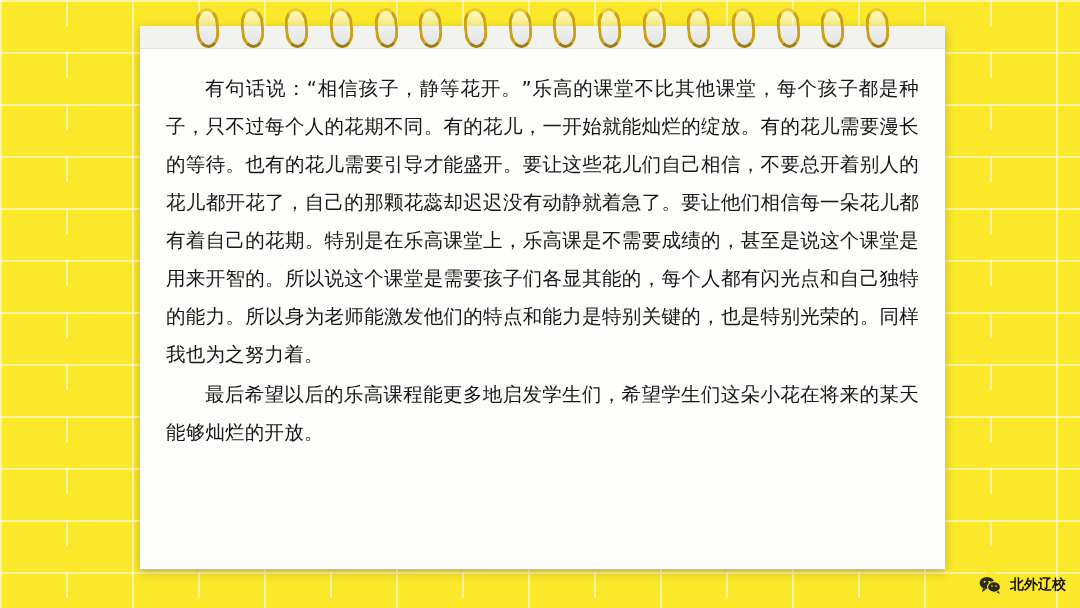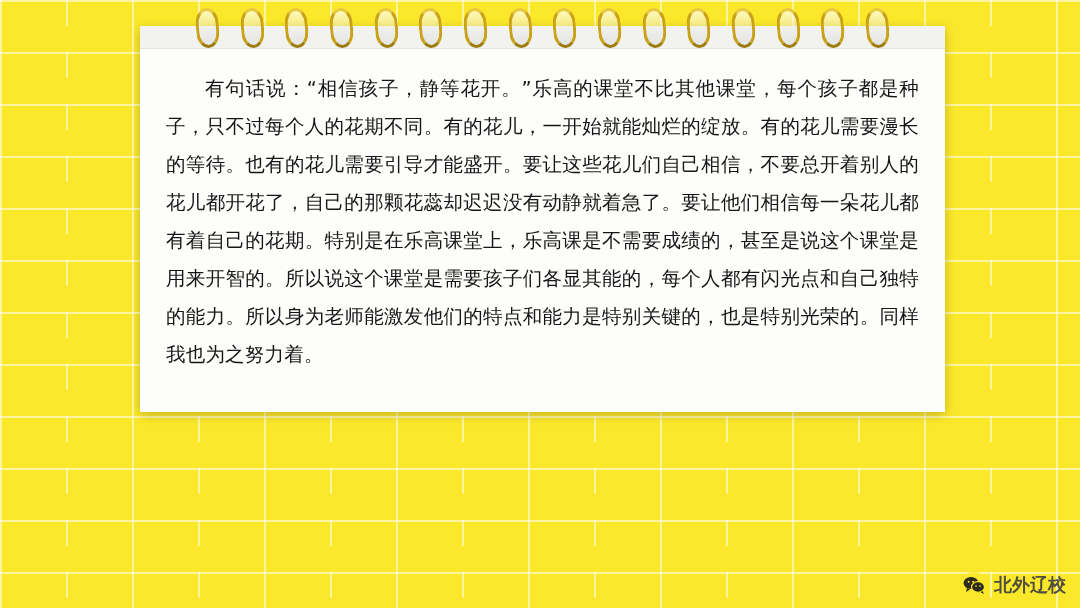--- a/index.html
+++ b/index.html
@@ -40,21 +40,21 @@
     -webkit-mask-image: repeating-linear-gradient(to bottom, #000 0 26px, transparent 26px 52px);
     mask-image: repeating-linear-gradient(to bottom, #000 0 26px, transparent 26px 52px);
   }
 
   
   #notebook {
     position: absolute;
     left: 140px;
     top: 26px;
     width: 805px;
-    height: 386px;
+    height: 543px;
     background: #fdfdfb;
     box-shadow: 0 3px 10px rgba(0,0,0,0.22);
   }
   #notebook-top-edge {
     position: absolute;
     left: 0;
     top: 0;
     width: 100%;
     height: 22px;
     background: #f2f2ef;
@@ -104,22 +104,22 @@
   }
 
   
   #account-badge {
     position: absolute;
     right: 14px;
     bottom: 10px;
     display: flex;
     align-items: center;
     gap: 7px;
-    color: #404040;
-    font-size: 18px;
+    color: #000000;
+    font-size: 14px;
     font-family: "DejaVu Sans", "Liberation Sans", sans-serif;
     font-weight: bold;
     opacity: 0.92;
   }
   #wechat-icon {
     width: 26px;
     height: 26px;
     border-radius: 50%;
     background: #fbe82a;
     display: flex;
@@ -132,20 +132,21 @@
 <body>
 
 <div id="stage">
 
   <div id="brick-wall"></div>
 
   <div id="notebook">
     <div id="notebook-top-edge"></div>
     <div id="page-body">
       <p class="para">有句话说：“相信孩子，静等花开。”乐高的课堂不比其他课堂，每个孩子都是种子，只不过每个人的花期不同。有的花儿，一开始就能灿烂的绽放。有的花儿需要漫长的等待。也有的花儿需要引导才能盛开。要让这些花儿们自己相信，不要总开着别人的花儿都开花了，自己的那颗花蕊却迟迟没有动静就着急了。要让他们相信每一朵花儿都有着自己的花期。特别是在乐高课堂上，乐高课是不需要成绩的，甚至是说这个课堂是用来开智的。所以说这个课堂是需要孩子们各显其能的，每个人都有闪光点和自己独特的能力。所以身为老师能激发他们的特点和能力是特别关键的，也是特别光荣的。同样我也为之努力着。</p>
+      <p class="para">最后希望以后的乐高课程能更多地启发学生们，希望学生们这朵小花在将来的某天能够灿烂的开放。</p>
     </div>
   </div>
 
   <div id="spiral">
       <div class="ring"></div>
       <div class="ring"></div>
       <div class="ring"></div>
       <div class="ring"></div>
       <div class="ring"></div>
       <div class="ring"></div>

